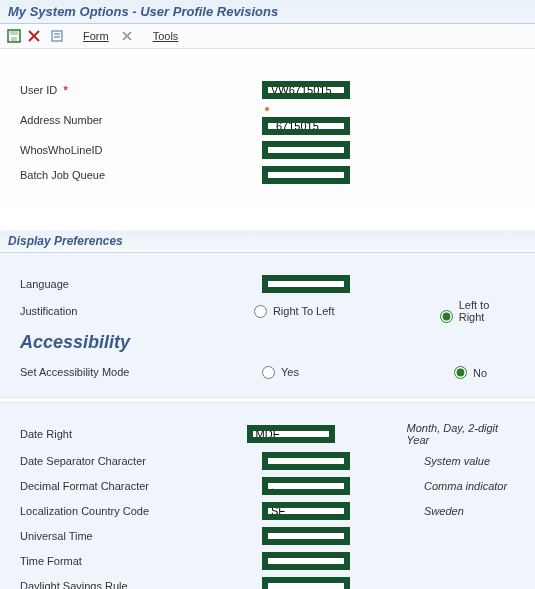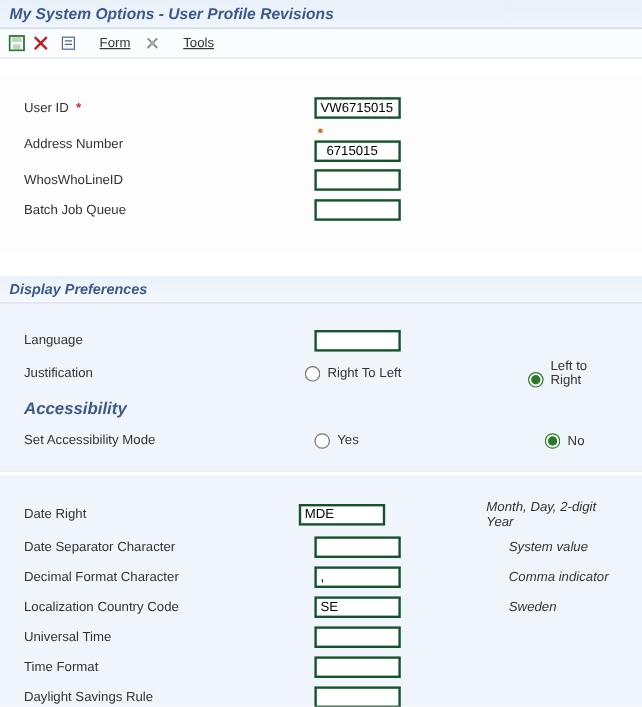--- a/index.html
+++ b/index.html
@@ -77,39 +77,39 @@
     gap: 32px;
   }
   .row .label {
     width: 210px;
     color: #333;
   }
   .row .field {
     width: 90px;
   }
   .row .field input[type="text"] {
-    width: 72px;
+    width: 88px;
     height: 18px;
-    border: 2px solid #14532d;
+    border: 6px solid #14532d;
     background: #fff;
     font-size: 11px;
     padding: 0 3px;
   }
   .row .desc {
     margin-left: 40px;
     color: #333;
     font-style: italic;
   }
   .req-star { color: #c03030; font-weight:bold;}
   .req-dot {
     display:inline-block;width:4px;height:4px;background:#e07030;border-radius:50%;
     position:relative; top:-5px; margin-right:1px;
   }
   .subheader {
-    font-size: 14px;
+    font-size: 18px;
     font-weight: bold;
     color: #3b5a8a;
     font-style: italic;
     padding: 4px 0;
   }
   .radio-col { width:160px;display:flex;align-items:center;gap:6px;}
   .radio-col2 { display:flex;align-items:flex-end;gap:6px;}
   input[type="radio"]{ margin:0; accent-color:#2a7a2a;}
   .divider{
     height:6px;background:#fff;border-top:1px solid #e0e8f0;border-bottom:1px solid #e0e8f0;

